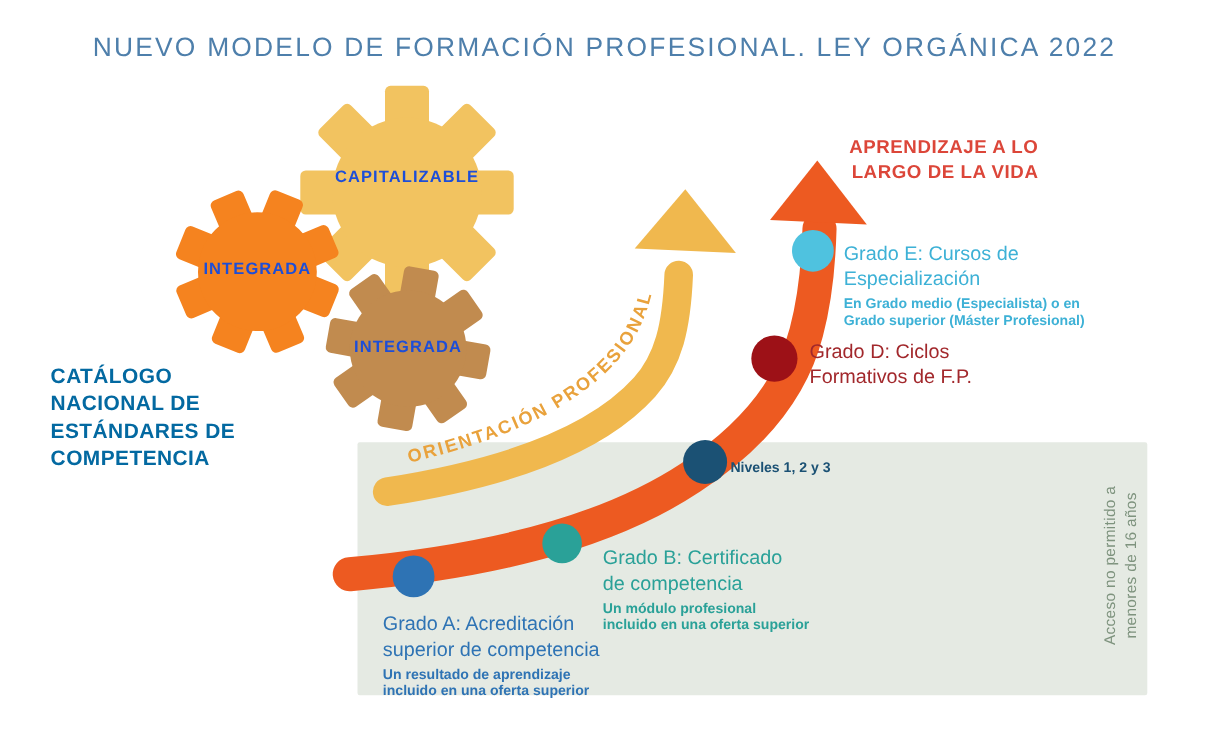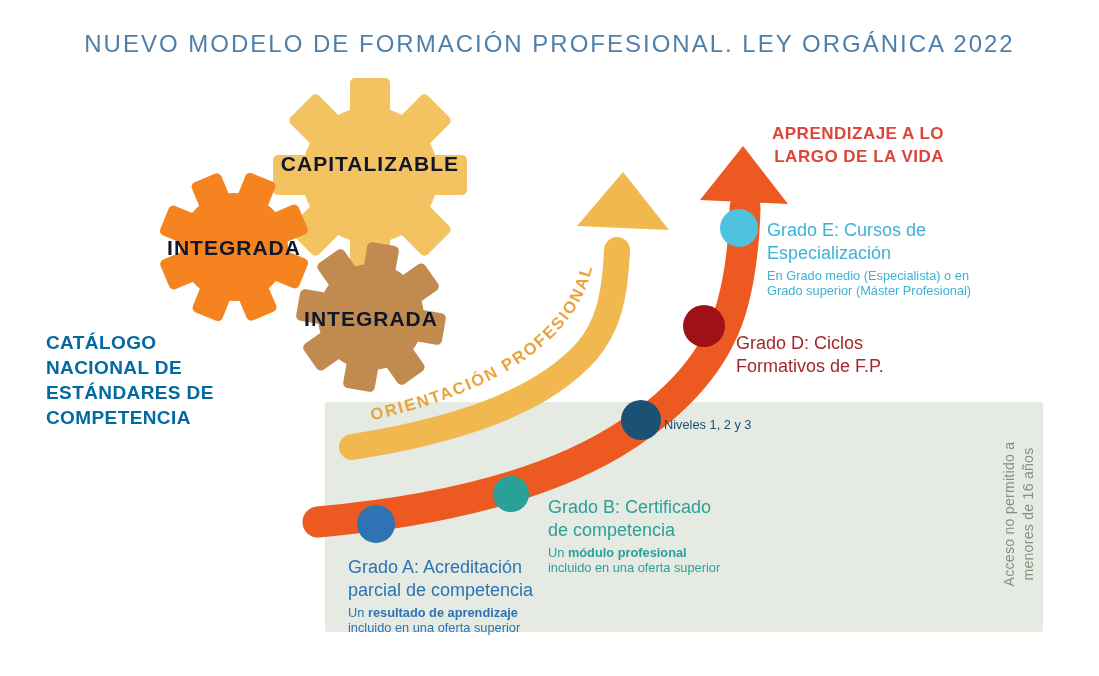--- a/index.html
+++ b/index.html
@@ -15,28 +15,28 @@
   }
   .catalog{
     left:46px;top:330px;font-size:19px;font-weight:bold;line-height:25px;
     letter-spacing:0.4px;white-space:pre-line;
   }
   .lifelong{
     left:772px;top:122px;font-size:17px;font-weight:bold;line-height:23px;
     letter-spacing:0.5px;white-space:pre-line;text-align:right;
   }
   .gear-label{
-    text-align:center;color:#0f172a;font-weight:bold;font-size:21px;letter-spacing:1px;
+    text-align:center;color:#1d4ed8;font-weight:bold;font-size:15px;letter-spacing:1px;
   }
   .grade .title{font-size:18px;line-height:23px;white-space:pre-line;}
-  .grade .sub{font-size:12.8px;line-height:15px;margin-top:3px;white-space:pre-line;}
+  .grade .sub{font-size:12.8px;line-height:15px;margin-top:3px;white-space:pre-line;font-weight:bold;}
   .grade-a{left:348px;top:556px;}
   .grade-b{left:548px;top:496px;}
   .grade-c{left:664px;top:414px;}
-  .grade-d{left:736px;top:308px;margin-top:24px;}
+  .grade-d{left:736px;top:308px;}
   .grade-e{left:767px;top:219px;}
   .restriction{
     left:930px;top:494px;width:180px;height:40px;text-align:center;
     font-size:14px;line-height:19px;letter-spacing:0.3px;white-space:pre-line;
     transform:rotate(-90deg);transform-origin:center center;
   }
 </style>
 </head>
 <body>
 
@@ -108,21 +108,21 @@
 
   <div class="abs lifelong" style="color: rgb(220, 70, 57);">APRENDIZAJE A LO
 LARGO DE LA VIDA</div>
 
   <div class="abs gear-label" style="left:270px;top:152px;width:200px;">CAPITALIZABLE</div>
   <div class="abs gear-label" style="left:154px;top:236px;width:160px;">INTEGRADA</div>
   <div class="abs gear-label" style="left:291px;top:307px;width:160px;">INTEGRADA</div>
 
   <div class="abs grade grade-a" style="color: rgb(46, 115, 180);">
     <div class="title">Grado A: Acreditación
-parcial de competencia</div>
+superior de competencia</div>
     <div class="sub"><span>Un </span><b>resultado de aprendizaje</b><span>
 incluido en una oferta superior</span></div>
   </div>
 
   <div class="abs grade grade-b" style="color: rgb(42, 161, 152);">
     <div class="title">Grado B: Certificado
 de competencia</div>
     <div class="sub"><span>Un </span><b>módulo profesional</b><span>
 incluido en una oferta superior</span></div>
   </div>

